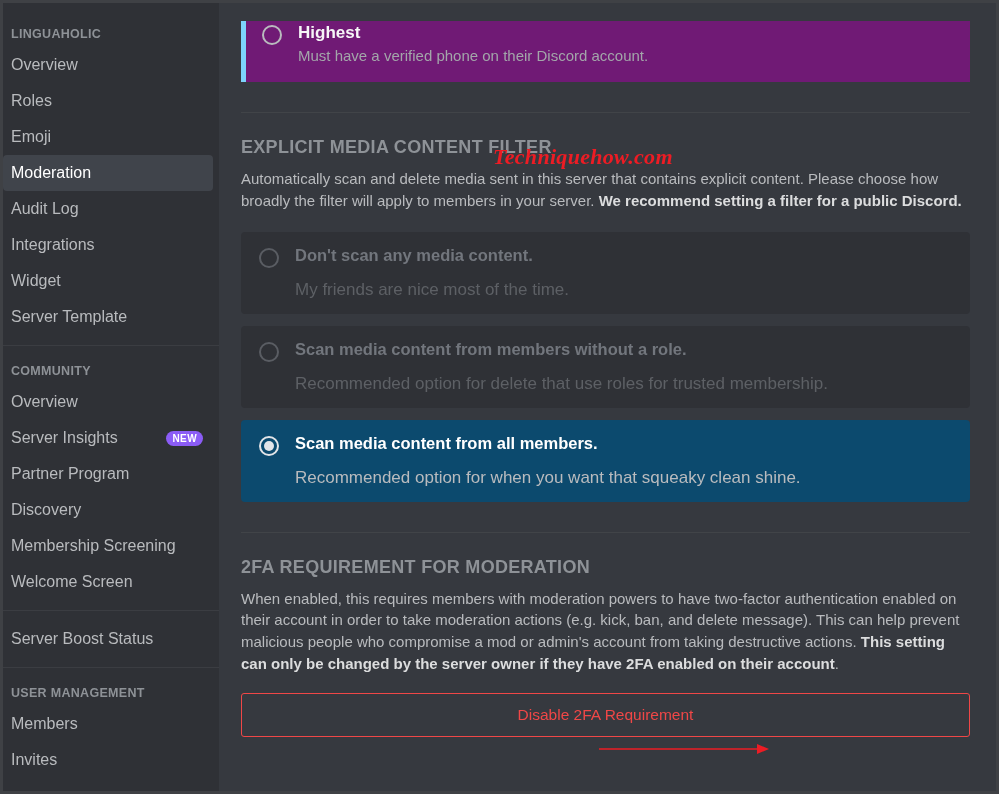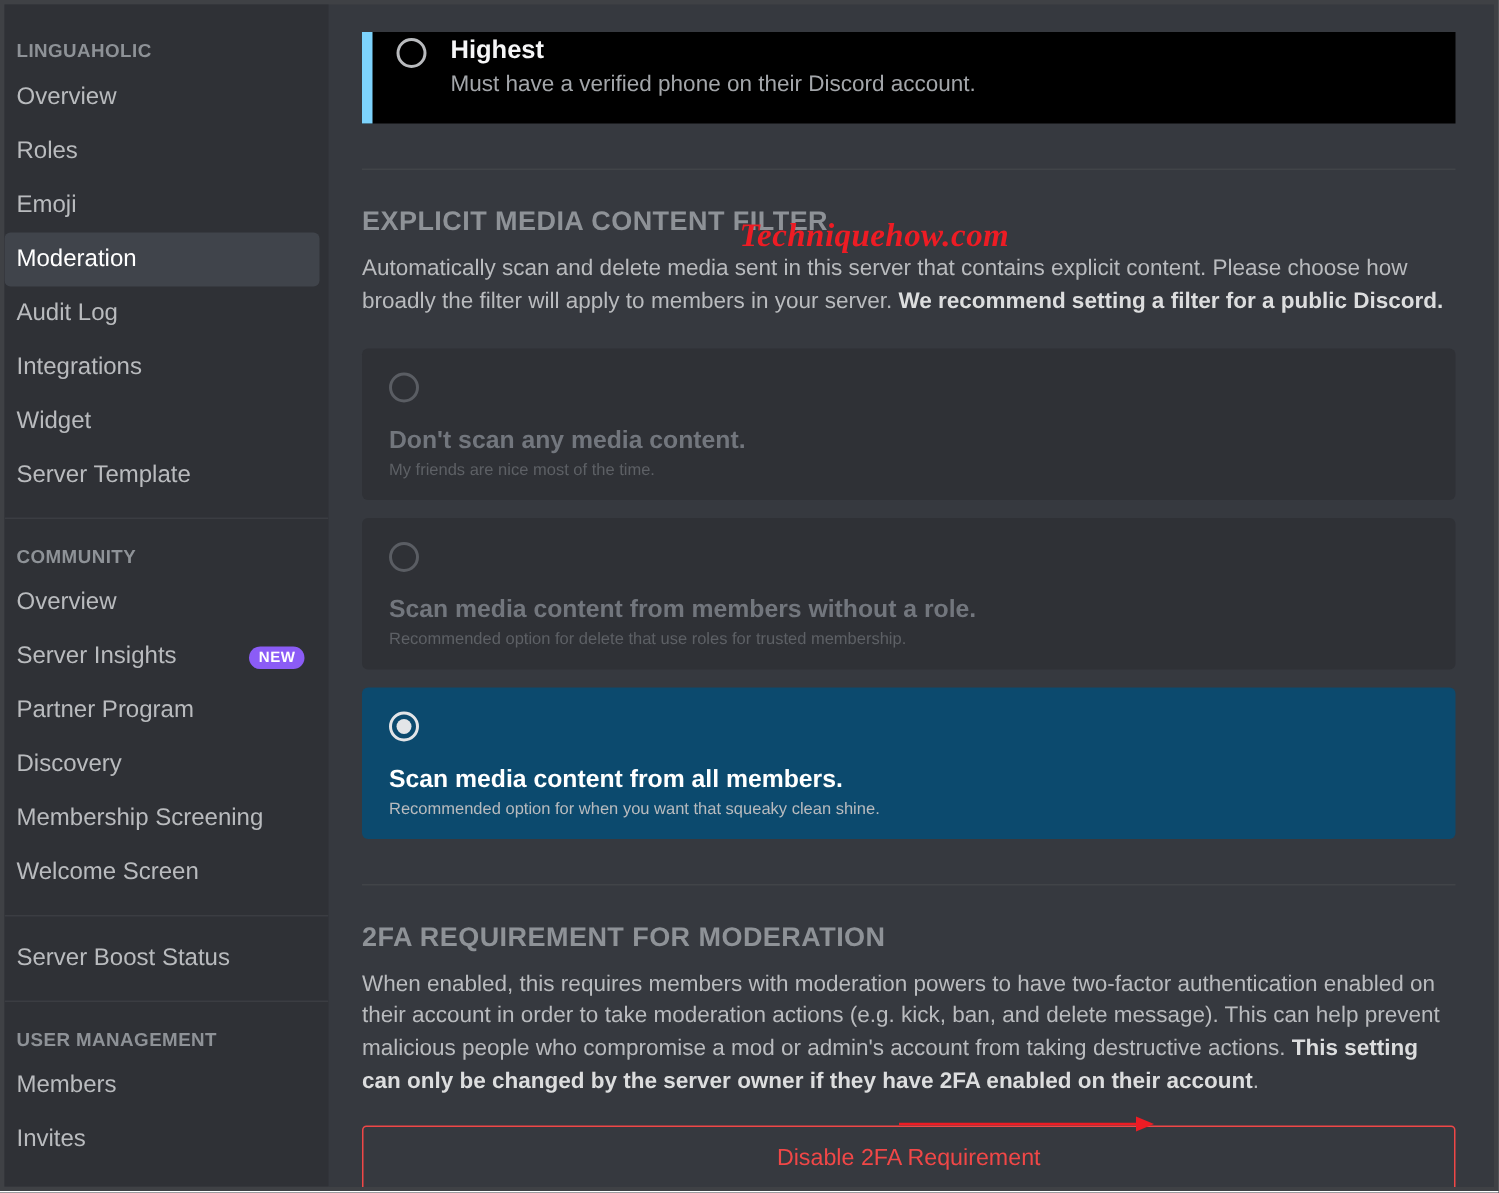--- a/index.html
+++ b/index.html
@@ -6,37 +6,37 @@
 body { font-family: -apple-system, BlinkMacSystemFont, "Segoe UI", Helvetica, Arial, sans-serif; background: #fff; width: 999px; height: 795px; overflow: hidden; }
 .frame { border: 3px solid #3f4145; width: 999px; height: 794px; display: flex; background: #36393f; position: relative; }
 .sidebar { width: 216px; background: #2f3136; height: 100%; padding-top: 16px; overflow: hidden; }
 .side-heading { color: #8e9297; font-size: 12.5px; font-weight: 700; letter-spacing: 0.3px; text-transform: uppercase; padding: 8px 10px 6px 8px; }
 .side-item { display: flex; align-items: center; justify-content: space-between; color: #b9bbbe; font-size: 16px; padding: 9px 10px 9px 4px; cursor: pointer; border-radius: 4px; margin: 0 6px 0 0; }
 .side-item.active { background: #40444b; color: #fff; }
 .side-item .label { margin-left: 4px; }
 .side-divider { height: 1px; background: #3b3d42; margin: 10px 0; }
 .badge-new { background: #8b5cf6; color: #fff; font-size: 10px; font-weight: 700; padding: 2px 6px; border-radius: 10px; letter-spacing: 0.4px; }
 .main { flex: 1; background: #36393f; padding: 12px 26px 0 22px; overflow-y: auto; position: relative; }
-.verif-card { border-left: 7px solid #7dd3fc; background: #000000; padding: 2px 0 18px 16px; margin-top: 6px; }
+.verif-card { border-left: 5px solid #7dd3fc; background: #701a75; padding: 2px 0 18px 16px; margin-top: 6px; }
 .radio-row { display: flex; align-items: flex-start; gap: 16px; }
 .radio-circle { width: 20px; height: 20px; border: 2.5px solid #b9bbbe; border-radius: 50%; flex-shrink: 0; margin-top: 2px; }
 .verif-title { color: #f6f6f7; font-size: 17px; font-weight: 600; }
 .verif-sub { color: #a3a6aa; font-size: 15px; margin-top: 4px; }
 .hr { height: 1px; background: #414448; margin: 30px 0 24px 0; }
 .section-heading { color: #8e9297; font-size: 18px; font-weight: 700; letter-spacing: 0.3px; text-transform: uppercase; margin-bottom: 10px; }
 .section-desc { color: #b9bbbe; font-size: 15px; line-height: 1.45; }
 .section-desc strong { color: #dcddde; font-weight: 600; }
 .option-stack { margin-top: 20px; }
-.option-card { background: #2f3136; border-radius: 4px; padding: 14px 18px; margin-bottom: 12px; display: flex; gap: 16px; align-items: flex-start; cursor: pointer; flex-direction: column; }
+.option-card { background: #2f3136; border-radius: 4px; padding: 14px 18px; margin-bottom: 12px; display: flex; gap: 16px; align-items: flex-start; cursor: pointer; }
 .option-card.selected { background: #0c4a6e; }
 .option-card.muted .opt-title { color: #72767d; }
 .option-card.muted .opt-sub { color: #5d6065; }
 .option-card.muted .radio-circle { border-color: #5a5d63; }
 .opt-title { color: #fff; font-size: 16.5px; font-weight: 600; }
-.opt-sub { color: #b9bbbe; font-size: 11px; margin-top: 4px; }
+.opt-sub { color: #b9bbbe; font-size: 17px; margin-top: 15px; }
 .radio-filled { width: 20px; height: 20px; border: 2.5px solid #e3e5e8; border-radius: 50%; display:flex; align-items:center; justify-content:center; flex-shrink:0; margin-top:2px;}
 .radio-filled::after { content:""; width:10px; height:10px; background:#e3e5e8; border-radius:50%; }
 .danger-btn { border: 1px solid #f04747; color: #f04747; background: transparent; width: 100%; padding: 12px 12px; text-align: center; font-size: 15.5px; font-weight: 500; border-radius: 3px; cursor: pointer; position:relative; }
 .watermark { position:absolute; left:490px; top:141px; color:#ed1c24; font-family: Georgia, 'Times New Roman', serif; font-weight:700; font-style:italic; font-size:22px; letter-spacing:0.3px; }
 .arrow-annot { position:absolute; left:380px; bottom:32px; width:170px; height:20px; pointer-events:none; }
 .arrow-line { stroke:#ed1c24; stroke-width:1.7; fill:none; }
 .arrow-head { fill:#ed1c24; }
 .main::-webkit-scrollbar{width:10px}
 .main::-webkit-scrollbar-track{background:#2e3136}
 .main::-webkit-scrollbar-thumb{background:#202225;border-radius:5px}

